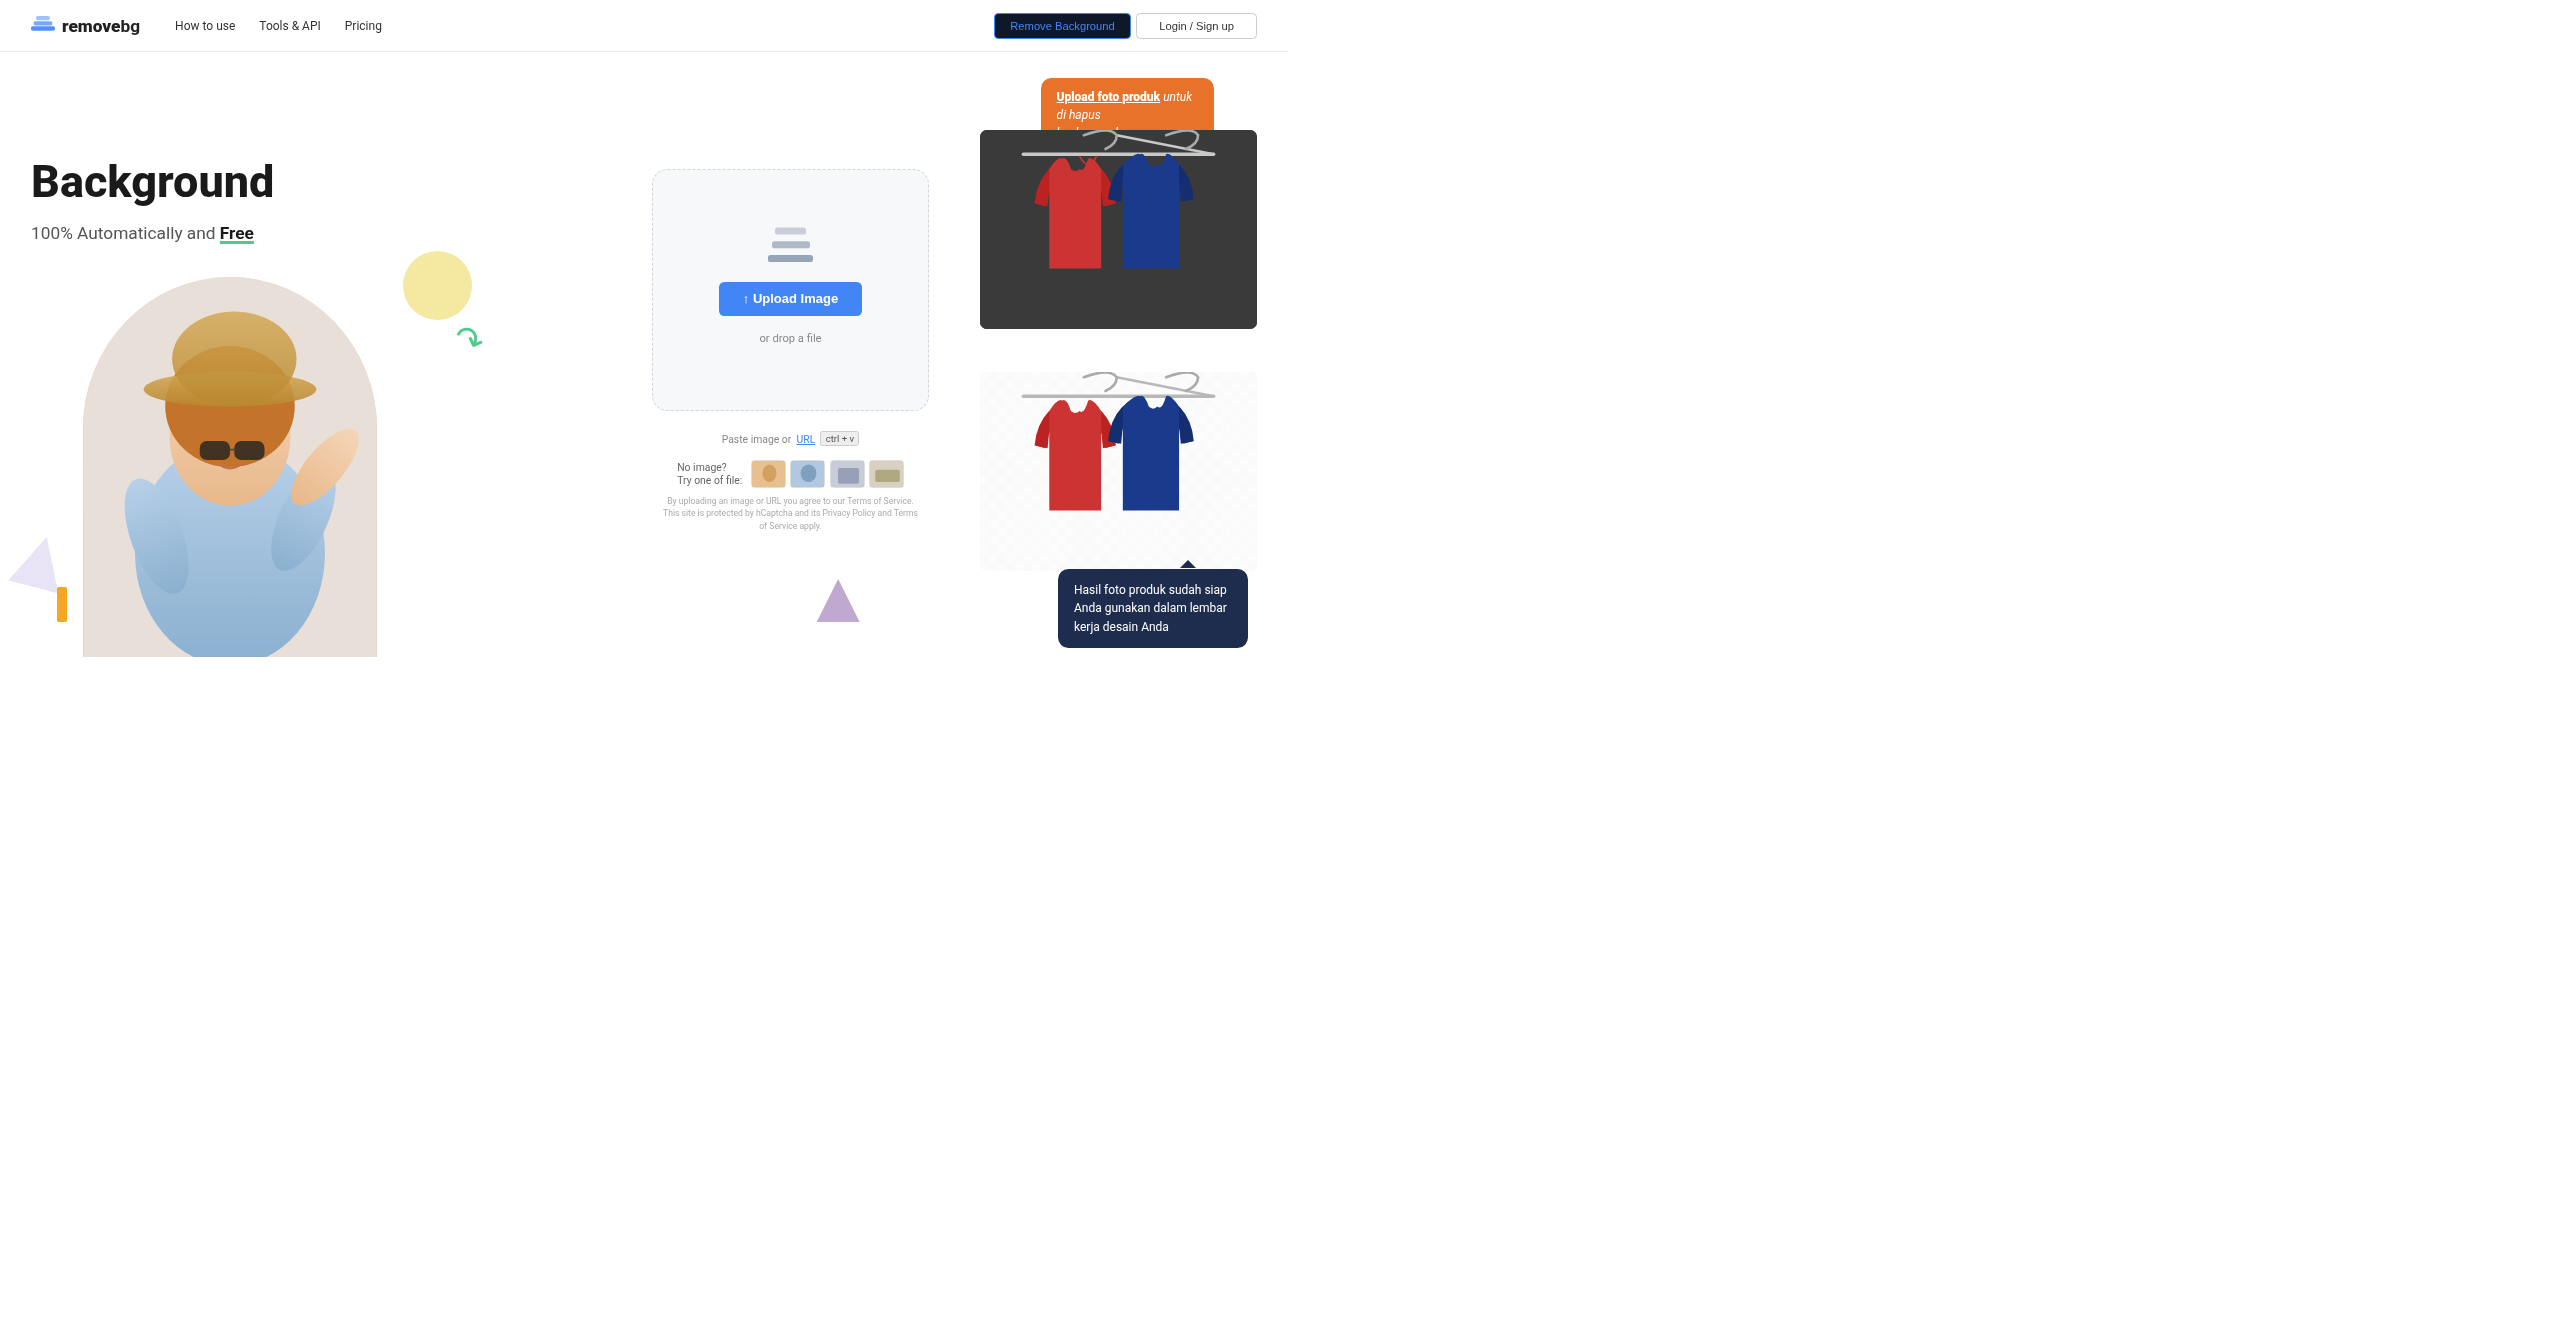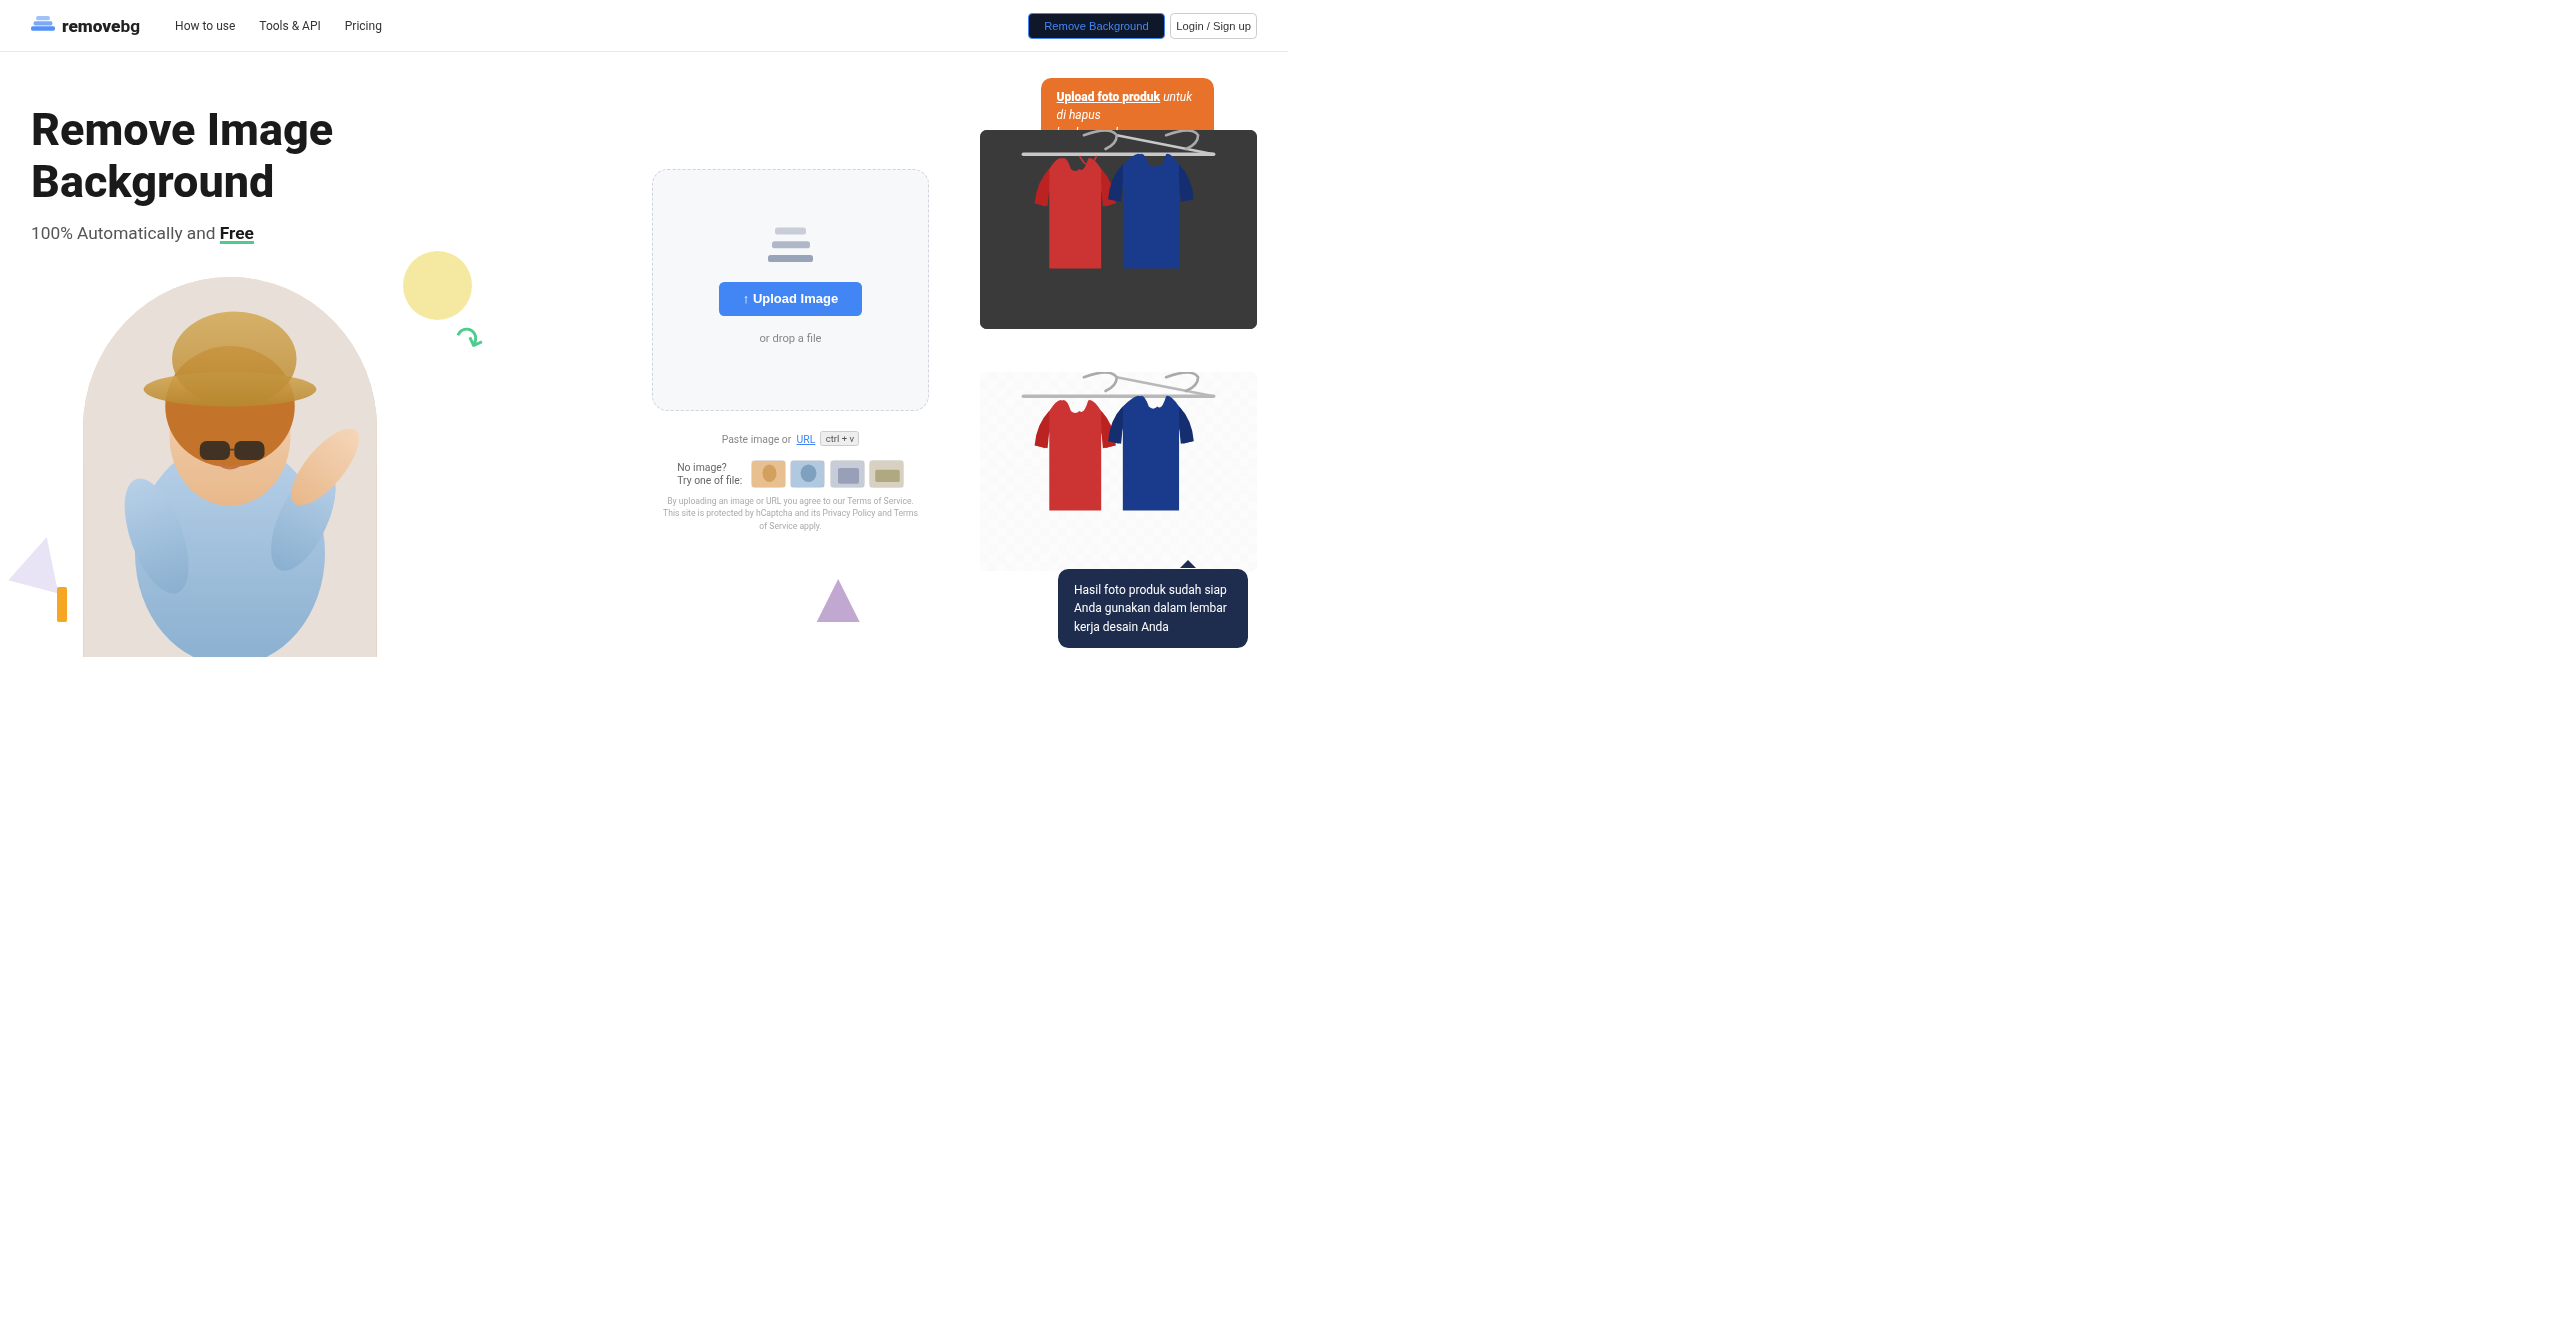--- a/index.html
+++ b/index.html
@@ -50,21 +50,21 @@
       padding: 6px 15.6px;
       border-radius: 4.3px;
       font-size: 11.2px;
       cursor: pointer;
       margin-right: 5px;
     }
     .btn-login {
       border: 1.3px solid #ccc;
       color: #333;
       background: #fff;
-      padding: 6px 5px;
+      padding: 6px 22px;
       border-radius: 4.3px;
       font-size: 11.2px;
       cursor: pointer;
     }
 
     
     .main {
       display: flex;
       position: relative;
       padding: 26px 31px 0 31px;
@@ -401,21 +401,21 @@
   <a href="#">Pricing</a>
   <div class="nav-spacer"></div>
   <button class="btn-remove-bg">Remove Background</button>
   <button class="btn-login">Login / Sign up</button>
 </nav>
 
 <div class="main">
 
   <div class="left-section">
     <h1 class="hero-title">
-      <span>Remove Image</span><br>
+      <br>
       <span>Background</span>
     </h1>
     <p class="hero-subtitle">
       <span>100% Automatically and </span><span class="free">Free</span>
     </p>
 
     <div class="deco-dot-grid"></div>
     <div class="deco-circle-yellow"></div>
     <div class="deco-arrow-green">↷</div>
 

